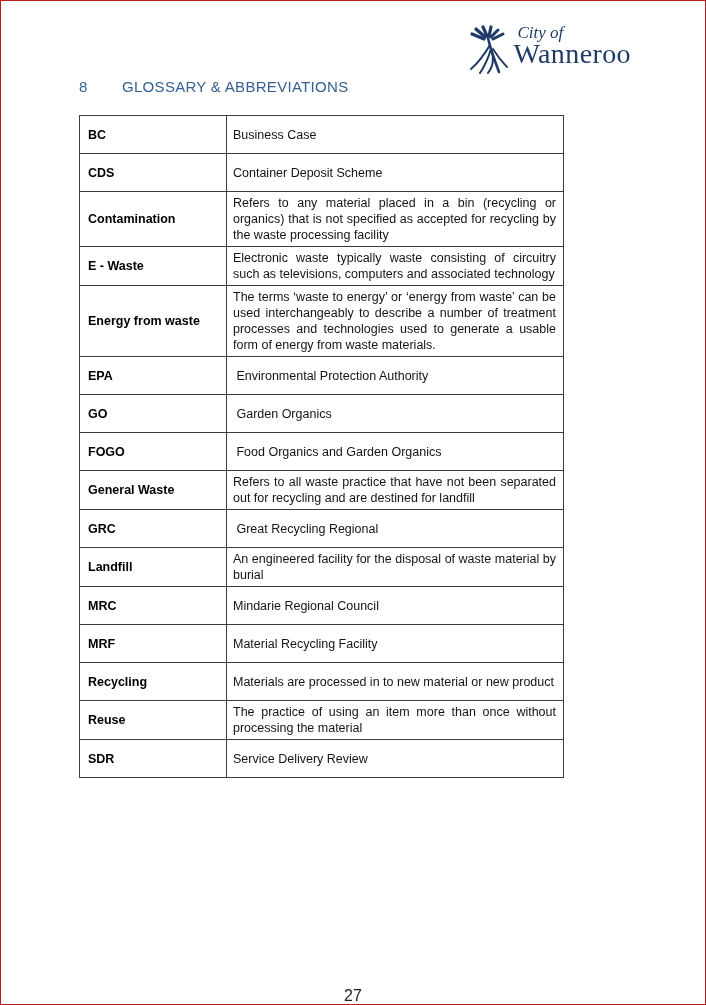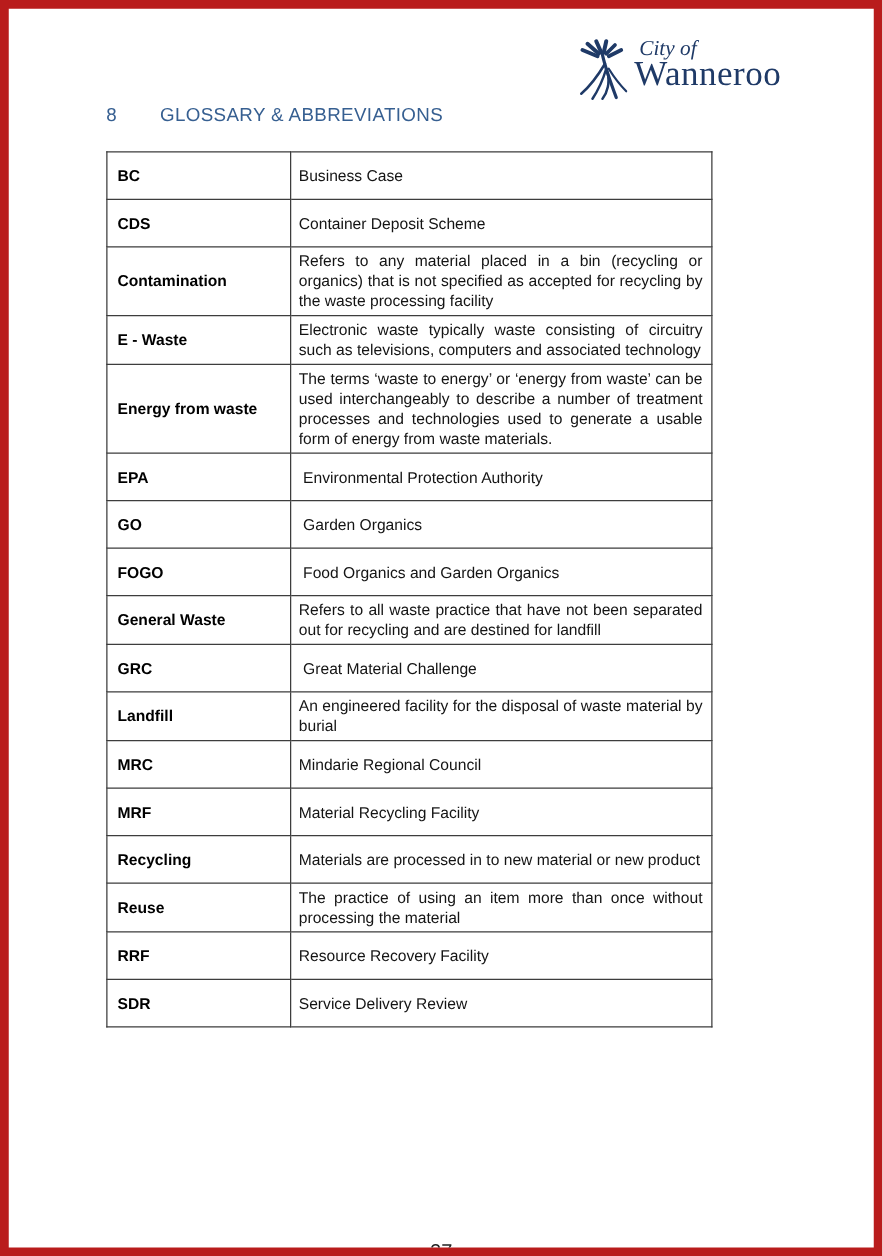--- a/index.html
+++ b/index.html
@@ -2,21 +2,21 @@
 <html><head>
 <meta charset="utf-8">
 <style>
   * { box-sizing: border-box; }
   html, body { margin: 0; padding: 0; background: #ffffff; }
   .page {
     position: relative;
     width: 706px;
     height: 1005px;
     background: #ffffff;
-    border: 7px solid #b91c1c;
+    border: 1px solid #b91c1c;
     font-family: "Liberation Sans", sans-serif;
     overflow: hidden;
   }
 
   
   .logo {
     position: absolute;
     top: 21px;
     right: 74px;
     display: flex;
@@ -159,21 +159,21 @@
         <tr>
           <td class="term">FOGO</td>
           <td class="def"> Food Organics and Garden Organics</td>
         </tr>
         <tr>
           <td class="term">General Waste</td>
           <td class="def">Refers to all waste practice that have not been separated out for recycling and are destined for landfill</td>
         </tr>
         <tr>
           <td class="term">GRC</td>
-          <td class="def"> Great Material Challenge</td>
+          <td class="def"> Great Recycling Regional</td>
         </tr>
         <tr>
           <td class="term">Landfill</td>
           <td class="def">An engineered facility for the disposal of waste material by burial</td>
         </tr>
         <tr>
           <td class="term">MRC</td>
           <td class="def">Mindarie Regional Council</td>
         </tr>
         <tr>
@@ -182,24 +182,20 @@
         </tr>
         <tr>
           <td class="term">Recycling</td>
           <td class="def">Materials are processed in to new material or new product</td>
         </tr>
         <tr>
           <td class="term">Reuse</td>
           <td class="def">The practice of using an item more than once without processing the material</td>
         </tr>
         <tr>
-          <td class="term">RRF</td>
-          <td class="def">Resource Recovery Facility</td>
-        </tr>
-        <tr>
           <td class="term">SDR</td>
           <td class="def">Service Delivery Review</td>
         </tr>
       </tbody>
   </table>
 
   <div class="footer">27</div>
 
 </div>
 

